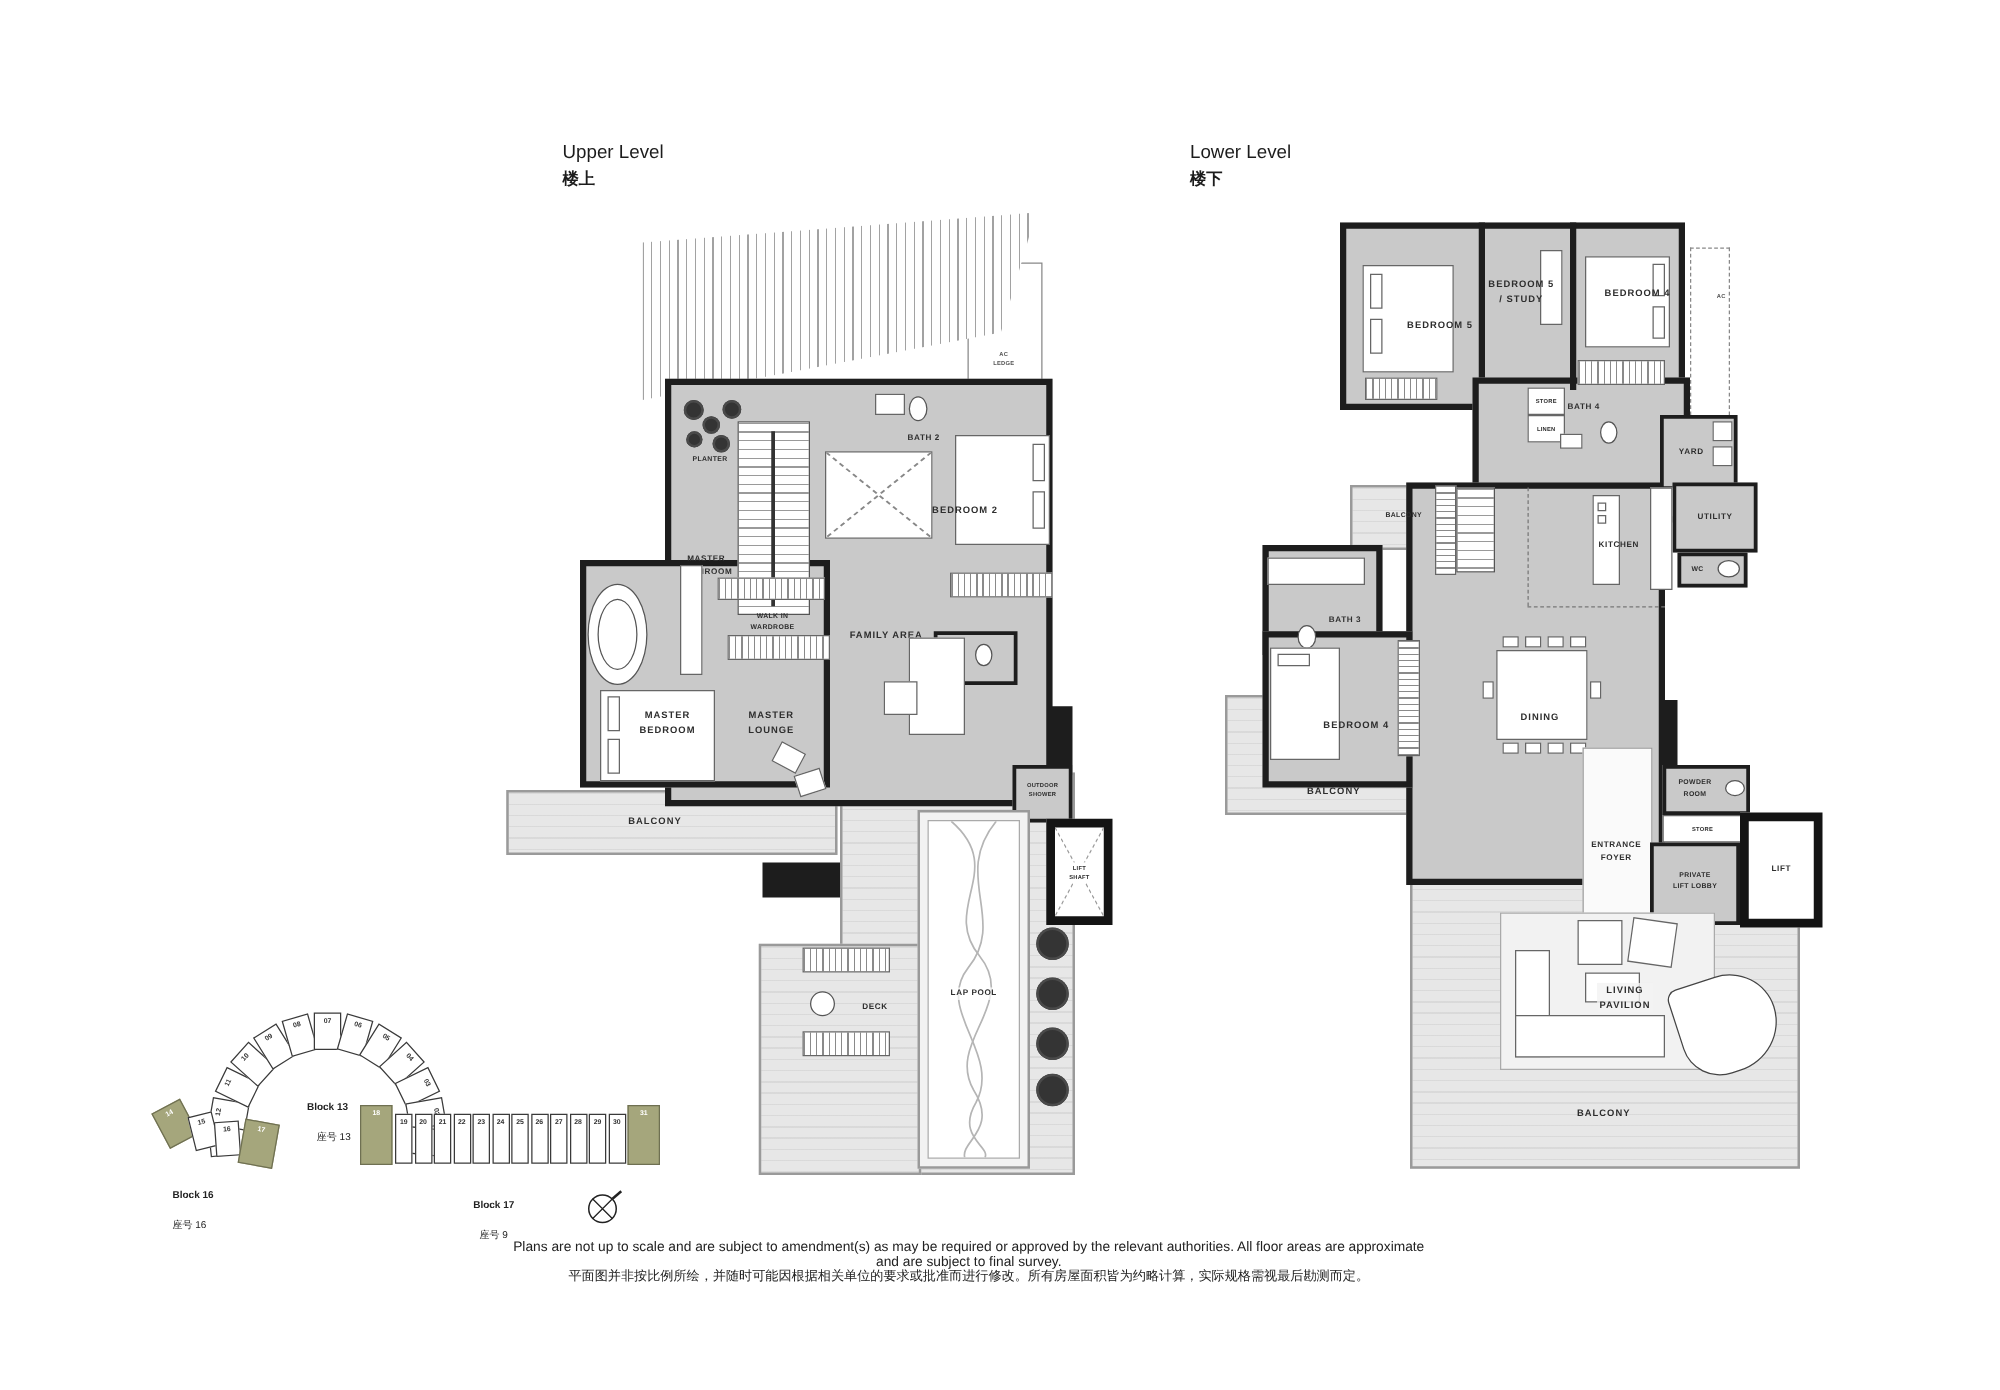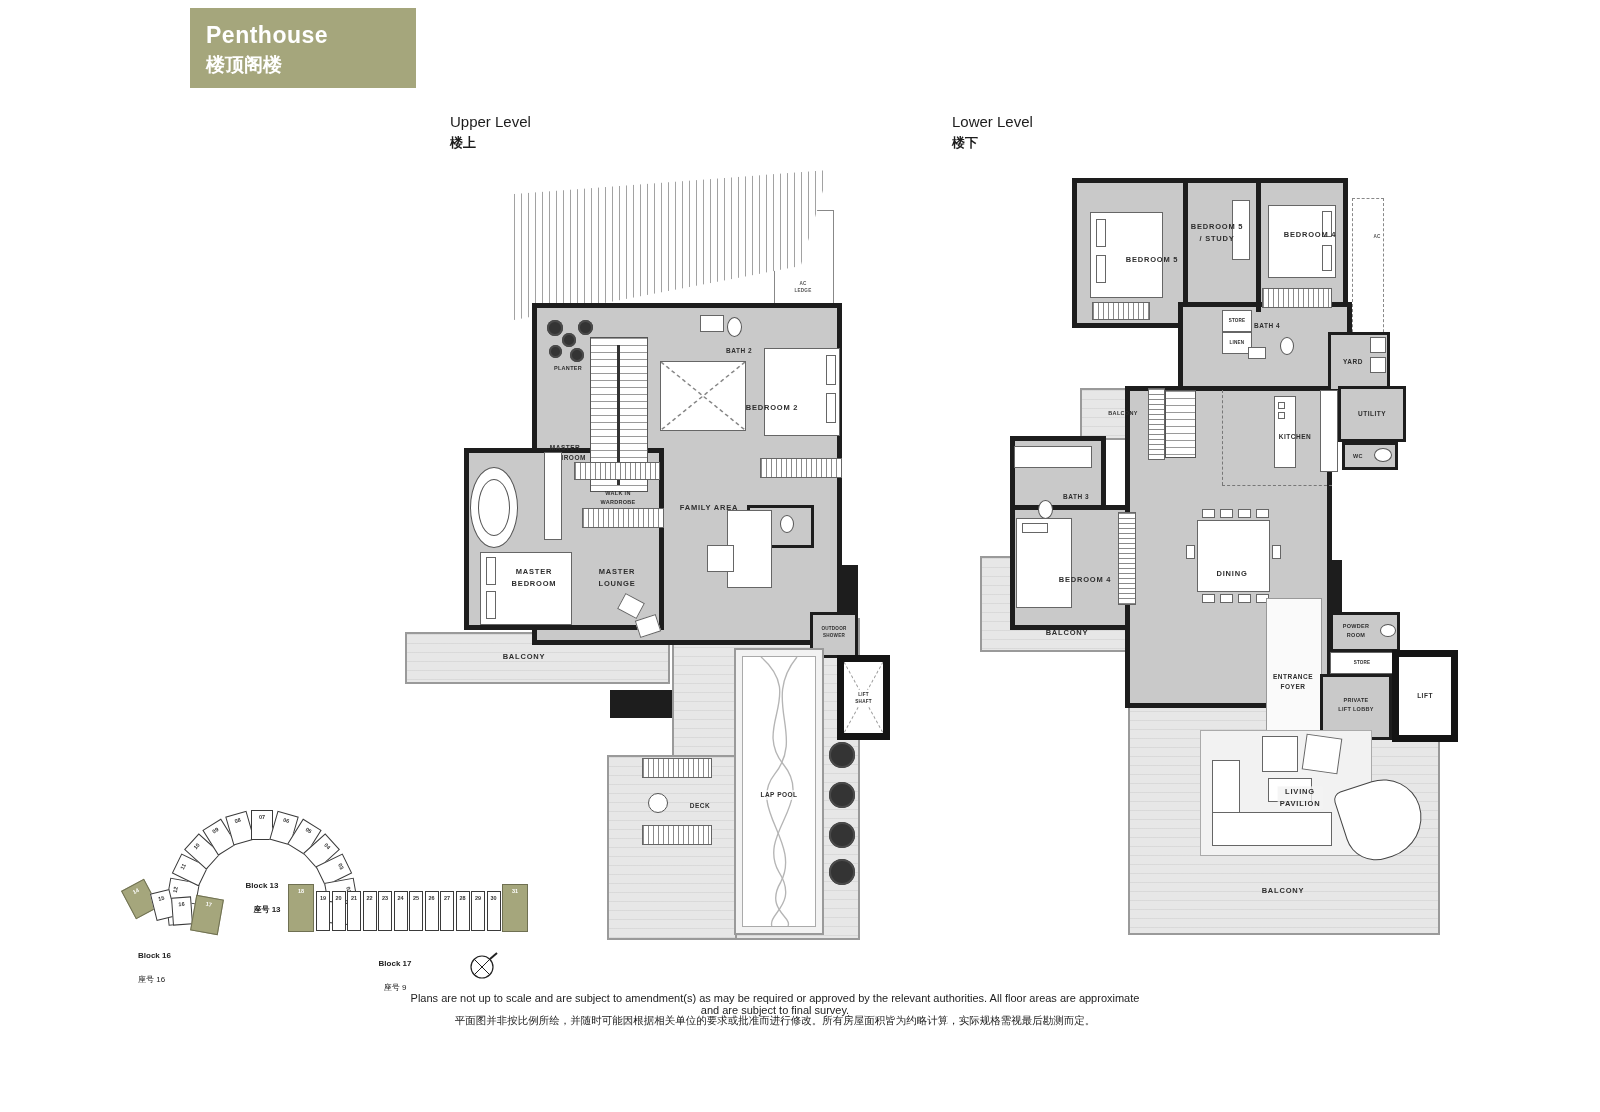--- a/index.html
+++ b/index.html
@@ -50,24 +50,20 @@
   .unit.hl{background:#a5a67c;border-color:#6f7052;}
   .unit.hl .n{color:#fff;}
   .bklbl{position:absolute;font-size:8px;font-weight:700;color:#222;line-height:1.5;white-space:pre-line;}
   .ftr{position:absolute;left:400px;width:750px;text-align:center;font-size:11px;color:#222;}
 </style>
 </head>
 <body>
 
 <div id="page">
 
-  <div id="badge" class="abs">
-    <div class="b1">Penthouse</div>
-    <div class="b2">楼顶阁楼</div>
-  </div>
 
 
   <div class="abs hd-en" style="left:450px;top:113px;">Upper Level</div>
   <div class="abs hd-zh" style="left:450px;top:134px;">楼上</div>
   <div class="abs hd-en" style="left:952px;top:113px;">Lower Level</div>
   <div class="abs hd-zh" style="left:952px;top:134px;">楼下</div>
 
   <div class="abs" style="left:402px;top:165px;width:495px;height:785px;">
 
     <div class="abs" style="left:372px;top:45px;width:58px;height:105px;background:#fff;border:1px solid #888;"></div>
@@ -329,21 +325,21 @@
         <span class="n">03</span>
       </div>
     <div class="unit" style="left:131px;top:112px;width:22px;height:30px;transform:rotate(80deg) translateY(-80px);">
         <span class="n">02</span>
       </div>
     <div class="unit" style="left:131px;top:112px;width:22px;height:30px;transform:rotate(96deg) translateY(-80px);">
         <span class="n">01</span>
       </div>
     <div class="bklbl" style="left:142px;top:90px;transform:translateX(-50%);text-align:center;">
       <span>Block 13</span><br>
-      <span style="font-weight:700;margin-left:10px;">座号 13</span>
+      <span style="font-weight:400;margin-left:10px;">座号 13</span>
     </div>
 
     <div class="unit hl" style="left:7px;top:105px;width:26px;height:32px;transform:rotate(-28deg);">
         <span class="n">14</span>
       </div>
     <div class="unit" style="left:33px;top:113px;width:20px;height:28px;transform:rotate(-14deg);">
         <span class="n">15</span>
       </div>
     <div class="unit" style="left:52px;top:119px;width:20px;height:28px;transform:rotate(-4deg);">
         <span class="n">16</span>

